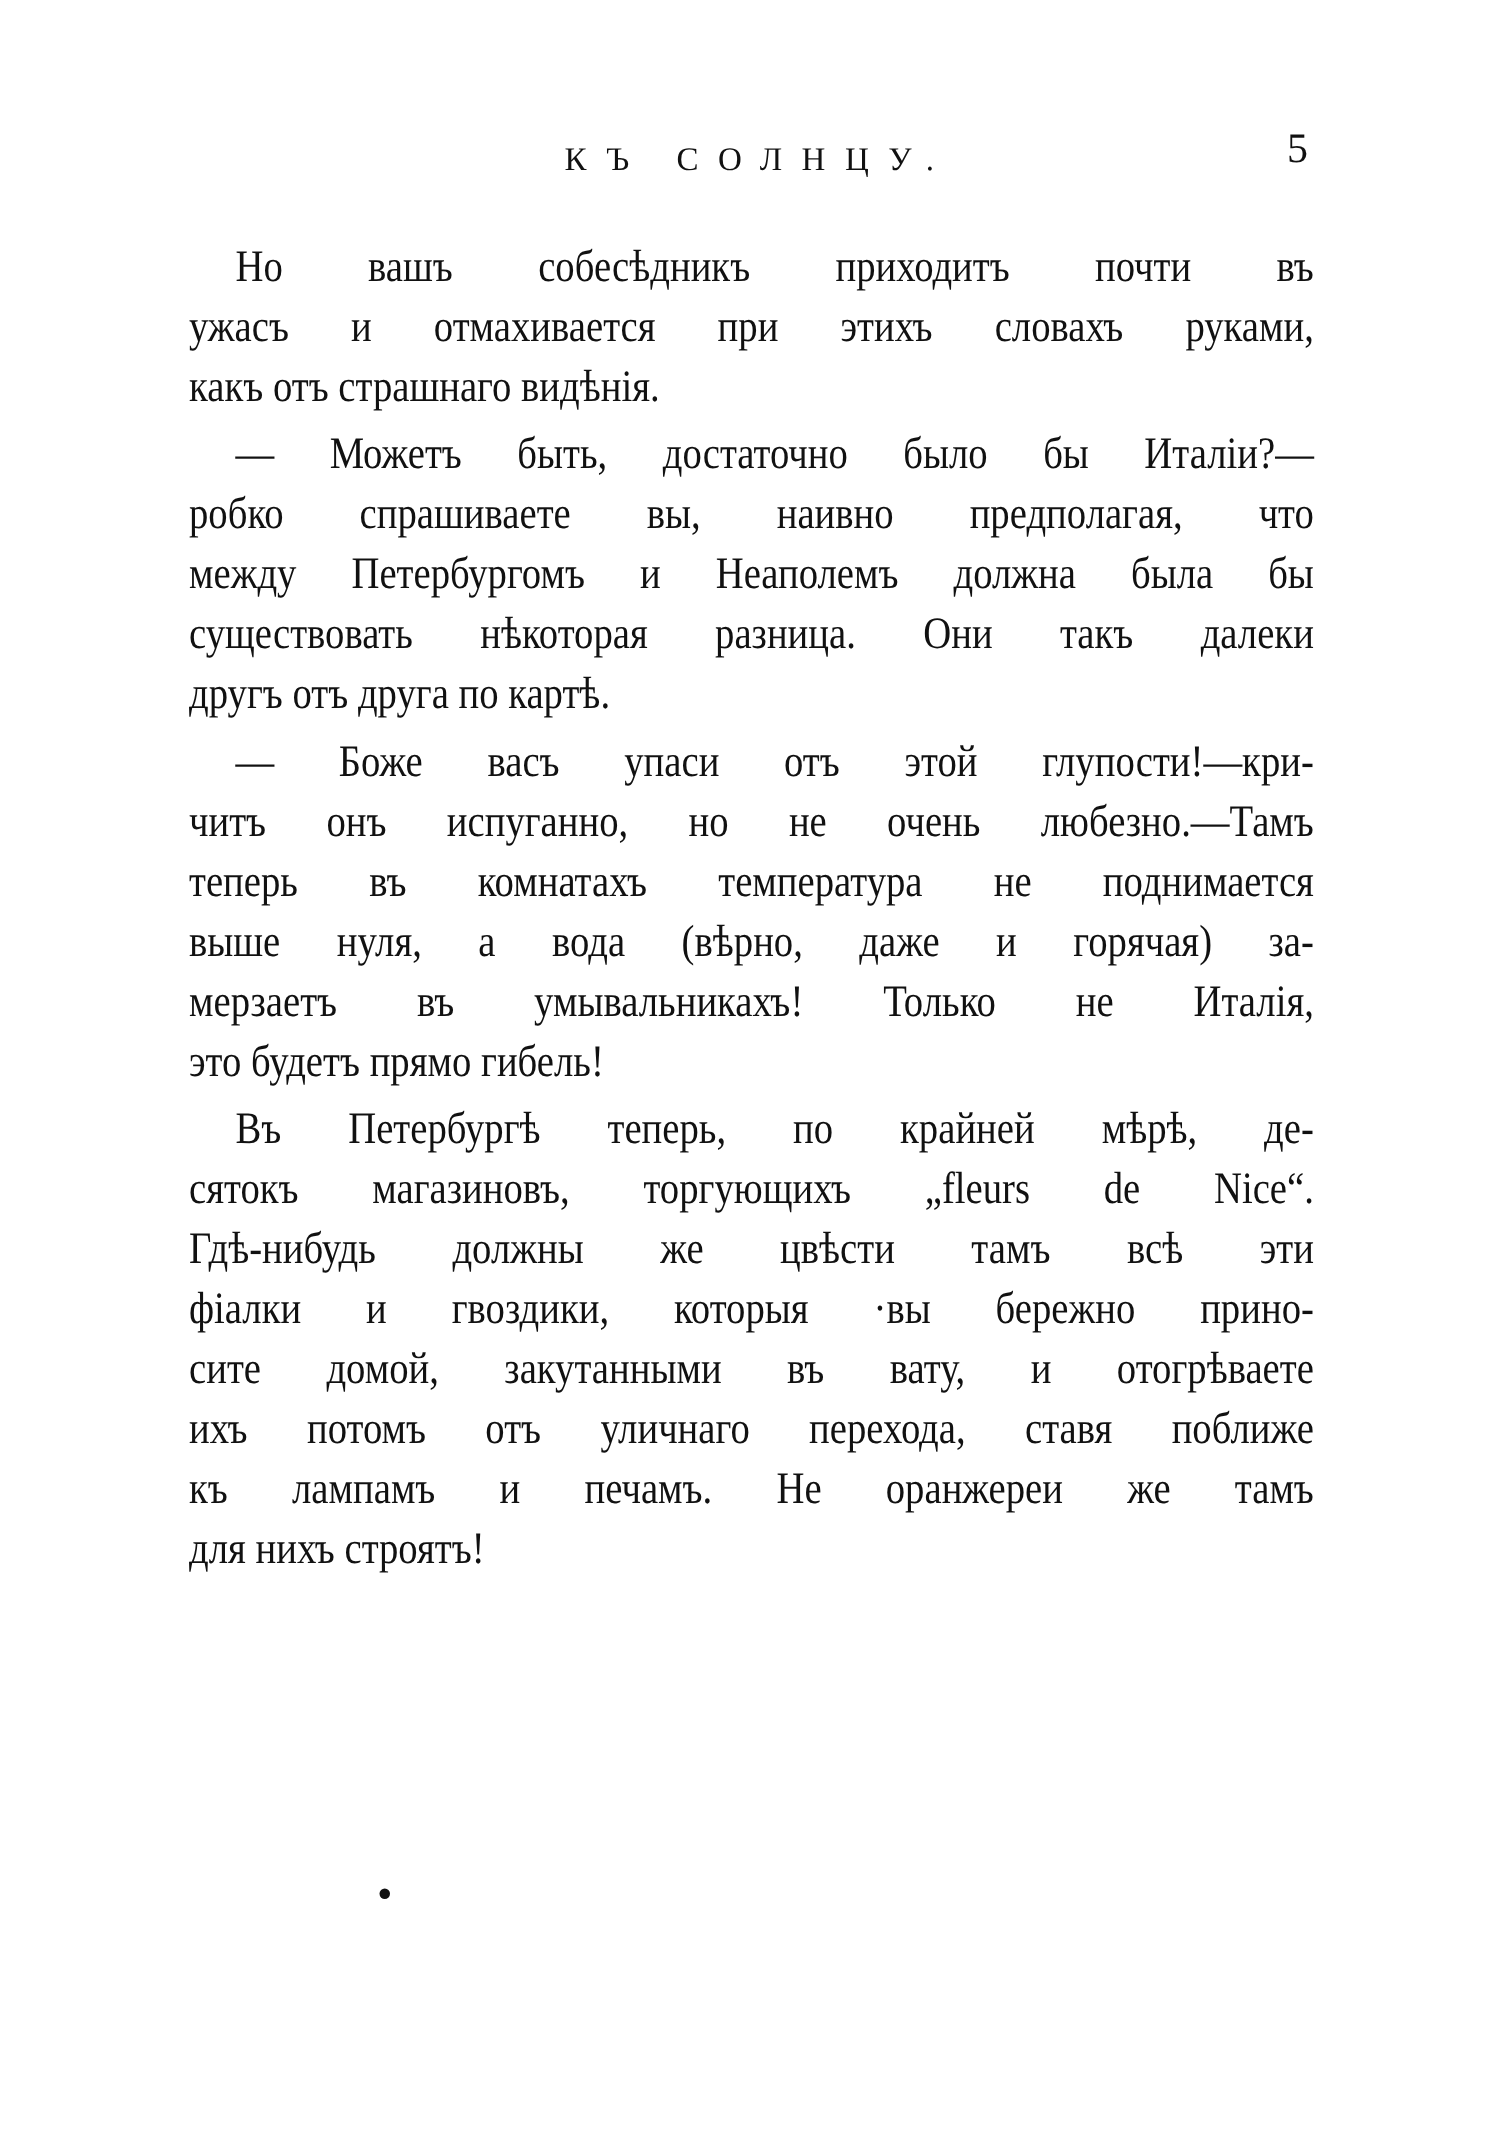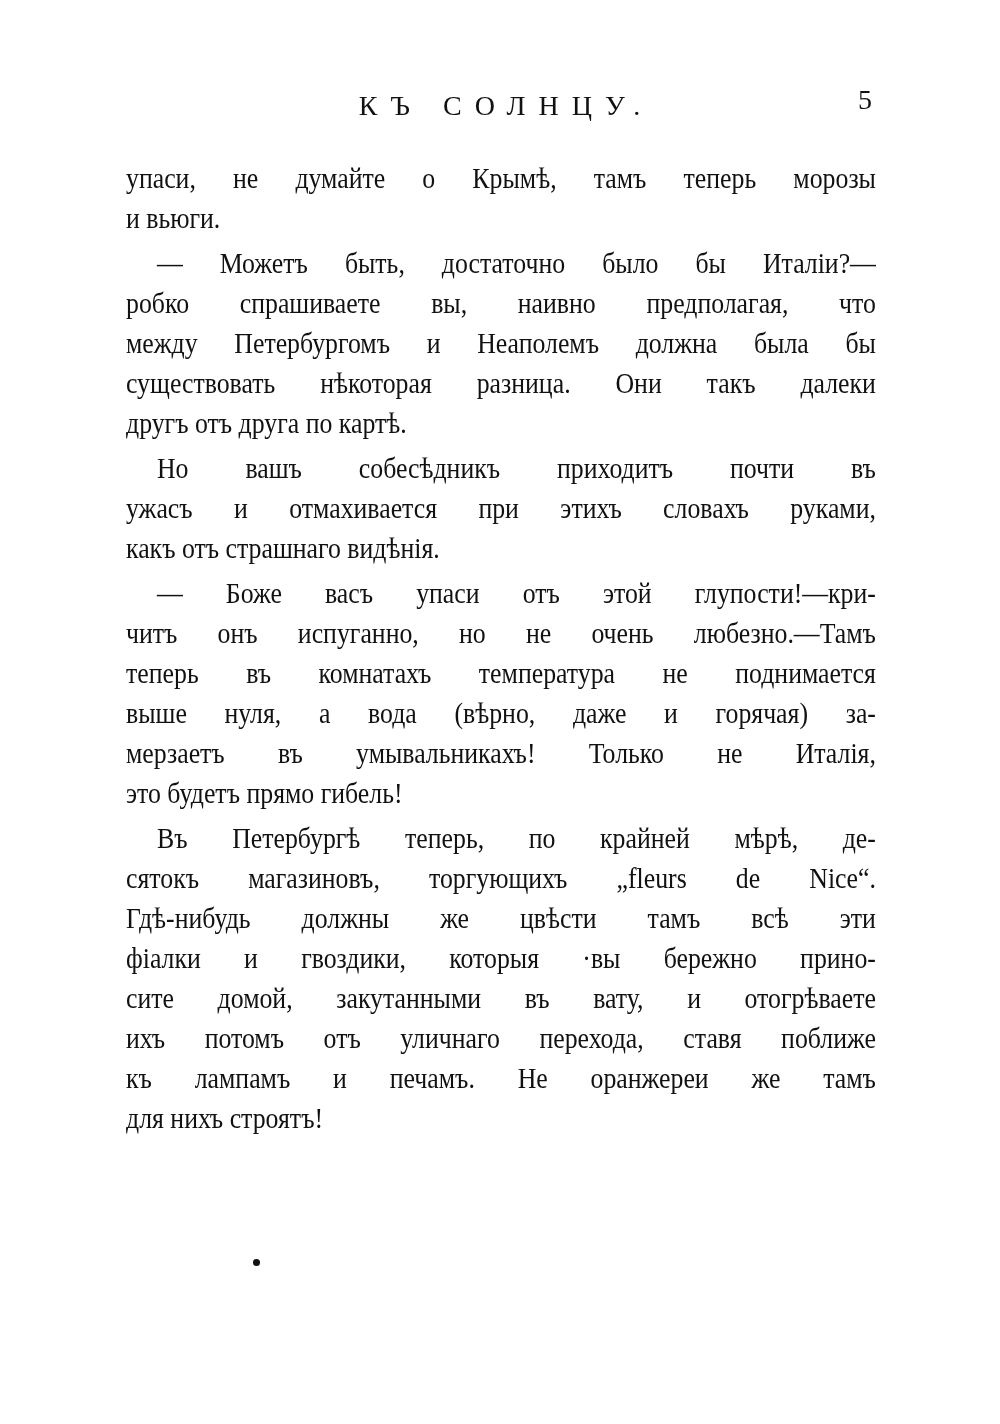--- a/index.html
+++ b/index.html
@@ -26,21 +26,21 @@
       top: 88px;
       left: 0;
       width: 1000px;
       height: 36px;
     }
     .running-title {
       position: absolute;
       left: 0;
       width: 1000px;
       text-align: center;
-      font-size: 28px;
+      font-size: 22px;
       letter-spacing: 13px;
       line-height: 36px;
       padding-left: 12px;
       box-sizing: border-box;
     }
     .page-number {
       position: absolute;
       right: 128px;
       top: -6px;
       font-size: 28px;
@@ -90,37 +90,33 @@
 
 <div class="page">
 
   <div class="running-head">
     <div class="running-title">КЪ СОЛНЦУ.</div>
     <div class="page-number">5</div>
   </div>
 
   <div class="text-block">
 
+
     <div class="paragraph">
-      <span class="line">упаси, не думайте о Крымѣ, тамъ теперь морозы</span>
-      <span class="line last">и вьюги.</span>
+      <span class="line indent">Но вашъ собесѣдникъ приходитъ почти въ</span>
+      <span class="line">ужасъ и отмахивается при этихъ словахъ руками,</span>
+      <span class="line last">какъ отъ страшнаго видѣнія.</span>
     </div>
 
     <div class="paragraph">
       <span class="line indent">— Можетъ быть, достаточно было бы Италіи?—</span>
       <span class="line">робко спрашиваете вы, наивно предполагая, что</span>
       <span class="line">между Петербургомъ и Неаполемъ должна была бы</span>
       <span class="line">существовать нѣкоторая разница. Они такъ далеки</span>
       <span class="line last">другъ отъ друга по картѣ.</span>
-    </div>
-
-    <div class="paragraph">
-      <span class="line indent">Но вашъ собесѣдникъ приходитъ почти въ</span>
-      <span class="line">ужасъ и отмахивается при этихъ словахъ руками,</span>
-      <span class="line last">какъ отъ страшнаго видѣнія.</span>
     </div>
 
     <div class="paragraph">
       <span class="line indent">— Боже васъ упаси отъ этой глупости!—кри-</span>
       <span class="line">читъ онъ испуганно, но не очень любезно.—Тамъ</span>
       <span class="line">теперь въ комнатахъ температура не поднимается</span>
       <span class="line">выше нуля, а вода (вѣрно, даже и горячая) за-</span>
       <span class="line">мерзаетъ въ умывальникахъ! Только не Италія,</span>
       <span class="line last">это будетъ прямо гибель!</span>
     </div>

